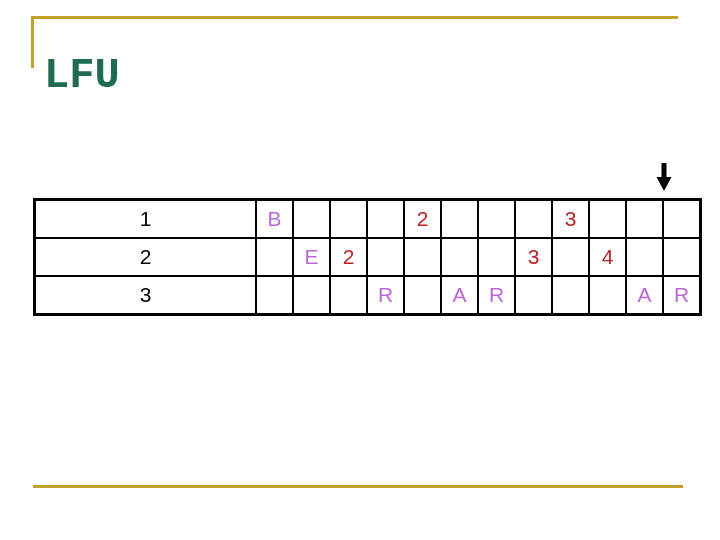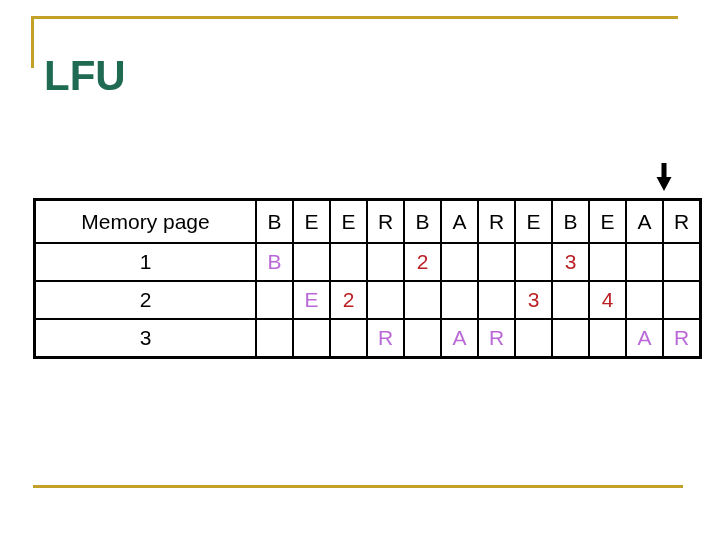--- a/index.html
+++ b/index.html
@@ -15,21 +15,21 @@
     position:relative;
     overflow:hidden;
     font-family:"Liberation Sans", sans-serif;
   }
   .gold-line-top    { position:absolute; left:33px;  top:16px;  width:645px; height:3px; background:var(--gold); }
   .gold-bar-left    { position:absolute; left:31px;  top:16px;  width:3px;  height:52px; background:var(--gold); }
   .gold-line-bottom { position:absolute; left:33px;  top:485px; width:650px; height:3px; background:var(--gold); }
 
   .slide-title {
     position:absolute; left:44px; top:26px;
-    font-family:Liberation Sans, sans-serif;
+    font-family:Liberation Mono, monospace;
     font-size:42px; line-height:1.05;
     color:var(--title_green);
   }
 
   .lfu-table {
     position:absolute; left:33px; top:198px;
     border-collapse:collapse; table-layout:fixed;
     border:3px solid #000;
     font-family:"Liberation Sans", sans-serif;
   }
@@ -58,35 +58,20 @@
 <div class="gold-bar-left"></div>
 
 <h1 class="slide-title">LFU</h1>
 
 <svg class="down-arrow" viewBox="0 0 26 30" xmlns="http://www.w3.org/2000/svg">
   <polygon points="10.5,1 15.5,1 15.5,15 20.5,15 13,29 5.5,15 10.5,15" fill="#000"></polygon>
 </svg>
 
 <table class="lfu-table">
   <tbody>
-      <tr class="header-row">
-        <td class="label-col">Memory page</td>
-        <td class="letter-col">B</td>
-        <td class="letter-col">E</td>
-        <td class="letter-col">E</td>
-        <td class="letter-col">R</td>
-        <td class="letter-col">B</td>
-        <td class="letter-col">A</td>
-        <td class="letter-col">R</td>
-        <td class="letter-col">E</td>
-        <td class="letter-col">B</td>
-        <td class="letter-col">E</td>
-        <td class="letter-col">A</td>
-        <td class="letter-col">R</td>
-      </tr>
       <tr class="body-row">
         <td class="label-col">1</td>
         <td class="letter-col cell-purple">B</td>
         <td class="letter-col"></td>
         <td class="letter-col"></td>
         <td class="letter-col"></td>
         <td class="letter-col cell-red">2</td>
         <td class="letter-col"></td>
         <td class="letter-col"></td>
         <td class="letter-col"></td>

